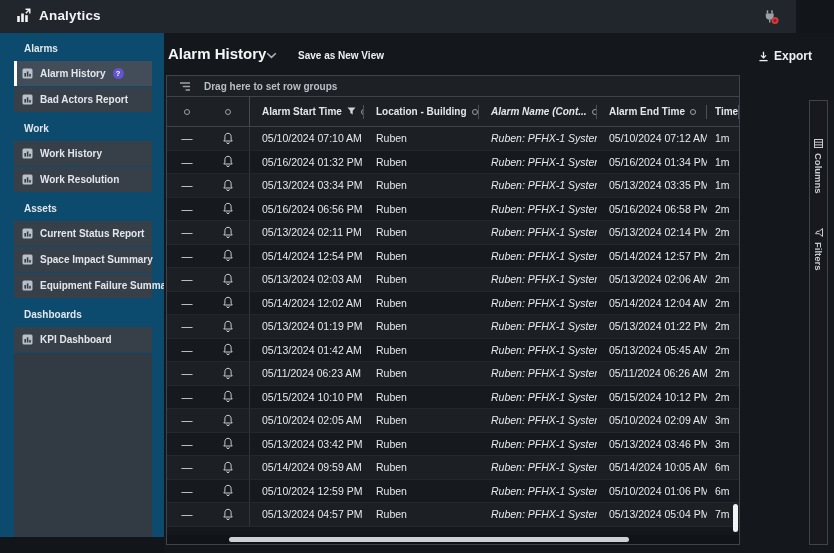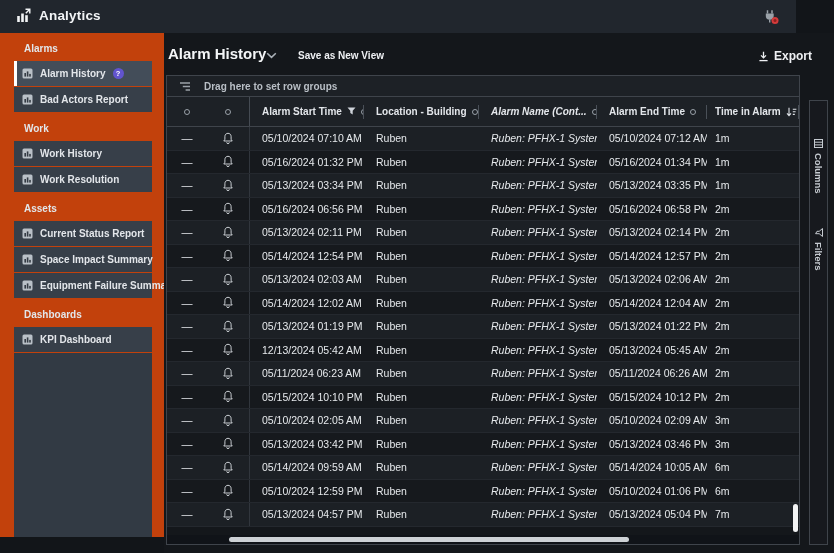--- a/index.html
+++ b/index.html
@@ -6,39 +6,39 @@
   html,body { width:834px; height:553px; overflow:hidden; }
   body { font-family:"Liberation Sans", sans-serif; background:#121519; position:relative; color:#e6e9ec; }
 
   
   .topbar { position:absolute; left:0; top:0; width:796px; height:33px; background:#21262d; }
   .logo { position:absolute; left:16px; top:7px; display:flex; align-items:center; gap:7px; }
   .logo-title { font-size:13.5px; font-weight:bold; color:#f2f4f6; letter-spacing:.2px; }
   .conn { position:absolute; right:16px; top:8px; width:18px; height:18px; cursor:pointer; }
 
   
-  .sidebar { position:absolute; left:0; top:33px; width:164px; height:504px; background:#c2410c; display:flex; flex-direction:column; }
+  .sidebar { position:absolute; left:0; top:33px; width:164px; height:504px; background:#0c4a6e; display:flex; flex-direction:column; }
   .side-section-label { font-size:10px; font-weight:bold; color:#e2e6ea; padding:10px 0 7px 24px; }
   .side-item { margin:0 12px 1px 14px; height:25px; background:#373f49; display:flex; align-items:center; padding-left:8px; gap:7px; cursor:pointer; position:relative; }
   .side-item.active { background:#434d59; }
   .side-item.active::before { content:""; position:absolute; left:0; top:0; bottom:0; width:3px; background:#ffffff; }
   .side-item .lbl { font-size:10px; font-weight:bold; color:#e3e6ea; white-space:nowrap; }
   .side-badge { width:11px; height:11px; border-radius:50%; background:#6254ce; color:#fff; font-size:7.5px; font-weight:bold; display:flex; align-items:center; justify-content:center; }
   .side-filler { flex:1; margin:0 12px 0 14px; background:#323a44; }
 
   
   .main { position:absolute; left:164px; top:33px; right:0; bottom:0; background:#14171b; }
   .view-header { position:absolute; left:2px; top:0; right:22px; height:42px; }
   .view-title { position:absolute; left:2px; top:12px; font-size:15px; font-weight:bold; color:#f4f6f8; }
   .view-chevron { position:absolute; left:100px; top:19px; cursor:pointer; }
   .save-view { position:absolute; left:132px; top:17px; font-size:10px; font-weight:bold; color:#eef0f3; cursor:pointer; }
   .export-btn { position:absolute; right:0; top:16px; display:flex; align-items:center; gap:5px; font-size:12px; font-weight:bold; color:#eef0f3; cursor:pointer; }
 
   
-  .grid-box { position:absolute; left:2px; top:42px; width:634px; bottom:8px; border:1px solid #3f444b; display:flex; flex-direction:column; background:#14171b; }
+  .grid-box { position:absolute; left:2px; top:42px; width:574px; bottom:8px; border:1px solid #3f444b; display:flex; flex-direction:column; background:#14171b; }
   .dragbar { height:21px; background:#1d2126; border-bottom:1px solid #3f444b; display:flex; align-items:center; gap:13px; padding-left:12px; }
   .dragbar .hint { font-size:10px; font-weight:bold; color:#b9bfc6; }
   .ghead { height:30px; background:#1d2126; border-bottom:1px solid #3f444b; display:flex; align-items:stretch; }
   .hc { display:flex; align-items:center; position:relative; font-size:10px; font-weight:bold; color:#e3e6ea; gap:5px; cursor:pointer; white-space:nowrap; overflow:hidden; }
   .hc.sep::after { content:""; position:absolute; right:0; top:8px; height:14px; width:1px; background:#4a5058; }
   .hc.center { justify-content:center; }
   .sort-circle { width:6px; height:6px; border:1px solid #99a0a8; border-radius:50%; flex:0 0 auto; }
   .c1 { width:40px; } .c2 { width:43px; } .c3 { width:114px; padding-left:12px; }
   .c4 { width:115px; padding-left:12px; } .c5 { width:118px; padding-left:12px;font-style:italic; }
   .c6 { width:110px; padding-left:12px; } .c7 { flex:1; padding-left:8px; }
@@ -382,21 +382,21 @@
         <div class="grow even">
           <div class="cell c1 center">
             <span class="dash">—</span>
           </div>
           <div class="cell c2 center">
             <svg width="12" height="13" viewBox="0 0 12 13">
     <path d="M6 1.3C4.1 1.3 2.9 2.7 2.9 4.6V7.3L1.8 9h8.4L9.1 7.3V4.6C9.1 2.7 7.9 1.3 6 1.3Z" fill="none" stroke="#dfe3e8" stroke-width="0.9"></path>
     <path d="M4.7 10.3a1.3 1.3 0 0 0 2.6 0" fill="none" stroke="#dfe3e8" stroke-width="0.9"></path>
   </svg>
           </div>
-          <div class="cell c3">12/13/2024 05:42 AM</div>
+          <div class="cell c3">05/13/2024 01:42 AM</div>
           <div class="cell c4">Ruben</div>
           <div class="cell c5">Ruben: PFHX-1 System A...</div>
           <div class="cell c6">05/13/2024 05:45 AM</div>
           <div class="cell c7">2m</div>
         </div>
         <div class="grow odd">
           <div class="cell c1 center">
             <span class="dash">—</span>
           </div>
           <div class="cell c2 center">

